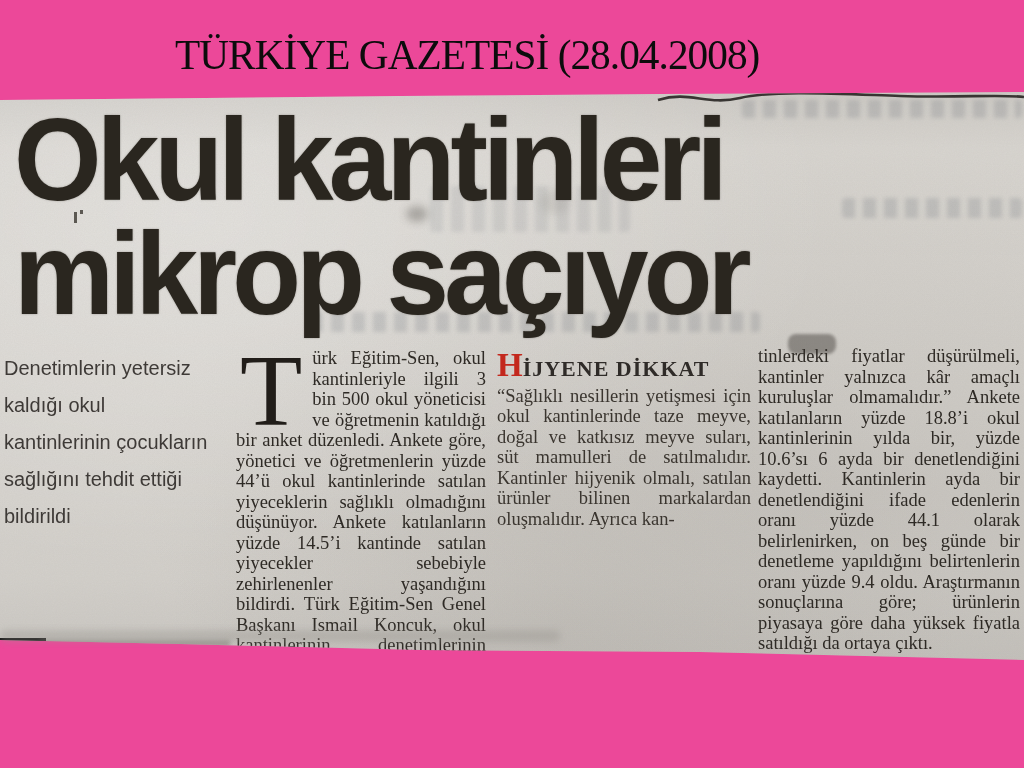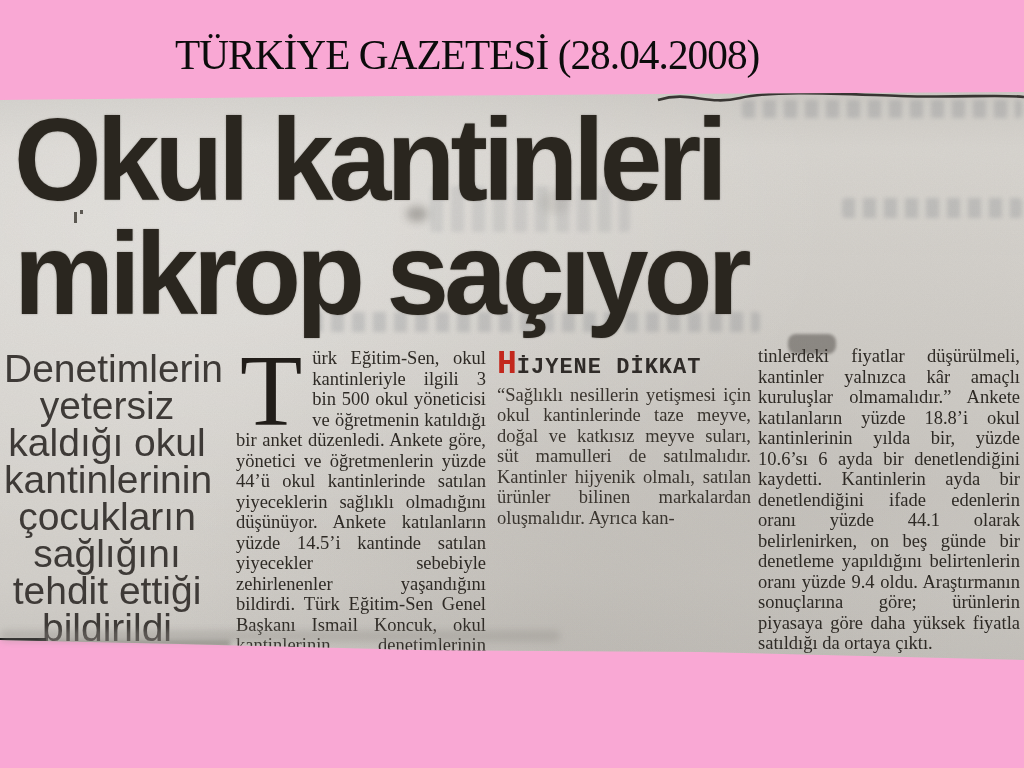--- a/index.html
+++ b/index.html
@@ -1,16 +1,16 @@
 <!DOCTYPE html>
 <html><head>
 <meta charset="utf-8">
 <style>
   html,body{margin:0;padding:0;background:#ffffff;width:1024px;height:768px;overflow:hidden;}
-  .stage{position:relative;width:1024px;height:768px;background:#f9a8d4;font-family:"Liberation Serif",serif;}
+  .stage{position:relative;width:1024px;height:768px;background:#ec4899;font-family:"Liberation Serif",serif;}
 
   
   .caption{
     position:absolute;left:175px;top:30px;width:680px;
     font-family:"Liberation Serif",serif;font-size:43px;font-weight:normal;
     color:#0c0c0c;letter-spacing:-1px;transform:scaleX(.96);transform-origin:left;
     white-space:nowrap;
   }
 
   
@@ -42,39 +42,39 @@
     font-size:116px;line-height:1;letter-spacing:-5px;color:#2a261f;
     transform:scaleX(.97);transform-origin:left;
     text-shadow:0 0 2px rgba(42,38,31,.4);
   }
   .hl1{top:12px;}
   .hl2{top:126px;}
 
   
   .deck{
     position:absolute;left:4px;top:260px;width:206px;
-    font-family:"Liberation Sans",sans-serif;font-size:39px;line-height:37px;
-    color:#3e3a37;text-align:center;letter-spacing:0;
+    font-family:"Liberation Sans",sans-serif;font-size:20px;line-height:37px;
+    color:#3e3a37;text-align:left;letter-spacing:0;
   }
 
   
   .col{
     position:absolute;top:258px;
     font-family:"Liberation Serif",serif;font-size:18.5px;line-height:20.5px;
     color:#2e2a25;text-align:justify;
   }
   .col1{left:236px;width:250px;}
   .col2{left:497px;width:254px;color:#3a352f;}
   .col3{left:758px;width:262px;top:256px;}
   .col p{margin:0;}
   .dropcap{
     float:left;font-family:"Liberation Serif",serif;font-size:102px;line-height:78px;
     padding:4px 10px 0 4px;color:#211d19;
   }
-  .sect{margin:7px 0 5px 0;font-family:Liberation Mono, monospace;font-weight:bold;white-space:nowrap;}
+  .sect{margin:7px 0 5px 0;font-family:Liberation Serif, serif;font-weight:bold;white-space:nowrap;}
   .sect .ini{font-size:33px;color:#c3281d;letter-spacing:0;}
   .sect .rest{font-size:22px;color:#2f2b28;letter-spacing:1px;}
 
   
   .inkbar{position:absolute;left:0;top:548px;width:46px;height:10px;background:#111;}
   .inksmudge{position:absolute;left:40px;top:550px;width:190px;height:7px;background:rgba(120,116,110,.5);filter:blur(2px);}
   .tick{position:absolute;left:74px;top:122px;width:3px;height:11px;background:#3c3832;opacity:.8;}
   .tick::after{content:"";position:absolute;left:6px;top:-2px;width:3px;height:4px;background:#3c3832;}
   .understreak{position:absolute;left:0;top:630px;width:560px;height:12px;background:rgba(150,146,140,.35);filter:blur(3px);border-radius:6px;}
 </style>

